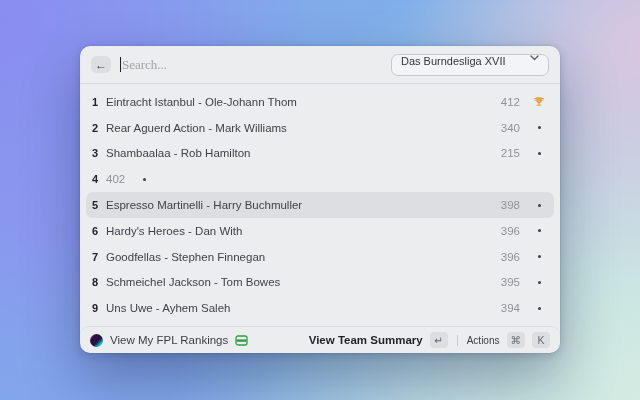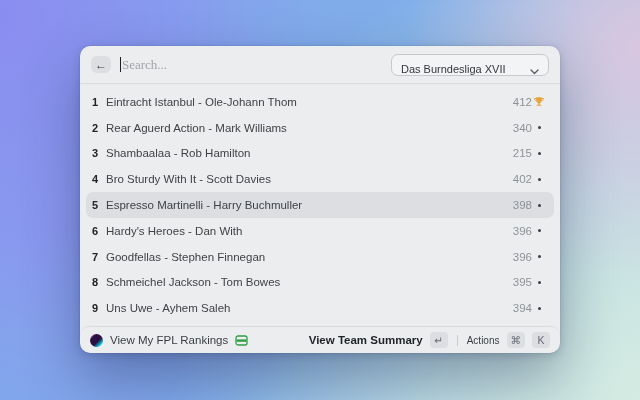--- a/index.html
+++ b/index.html
@@ -26,35 +26,35 @@
   .back-btn {
     width:20px; height:17px; border-radius:6px; background:#dcdee1;
     display:flex; align-items:center; justify-content:center;
     color:#3a3e44; font-size:12px; line-height:1; cursor:pointer; flex:0 0 auto;
   }
   .caret { width:1px; height:15px; background:#1c1e22; margin:0 1px 0 9px; flex:0 0 auto; }
   .search-placeholder { font-size:13px; color:#a0a4ab; flex:1 1 auto;font-family:Liberation Serif, serif; }
   .dropdown {
     width:158px; height:22px; background:#f3f4f6;
     border:1px solid #c6c9cd; border-radius:7px;
-    display:flex; align-items:flex-end; padding:0 9px; cursor:pointer; flex:0 0 auto;
+    display:flex; align-items:flex-start; padding:0 9px; cursor:pointer; flex:0 0 auto;
   }
   .dropdown-value { font-size:11px; color:#33363b; flex:1 1 auto; white-space:nowrap; }
   .chev { color:#5a5e65; flex:0 0 auto; display:flex; }
   .divider { height:1px; background:#d9dbdf; flex:0 0 auto; }
   
   .list { flex:1 1 auto; padding:5px 6px; display:flex; flex-direction:column; }
   .row {
     flex:1 1 0; display:flex; align-items:center; border-radius:7px;
     padding:0 8px 0 6px; cursor:pointer;
   }
   .row.selected { background:#dcdee2; }
   .rank { width:14px; font-size:11px; font-weight:bold; color:#202327; flex:0 0 auto; }
   .title { font-size:11.5px; color:#3f4247; flex:1 1 auto; white-space:nowrap; overflow:hidden; }
-  .points { font-size:11.5px; color:#8e9297; flex:0 0 auto; margin-right:0; }
+  .points { font-size:11.5px; color:#8e9297; flex:0 0 auto; margin-right:12px; }
   .accessory { width:14px; display:flex; align-items:center; justify-content:center; flex:0 0 auto; }
   .dot { width:3px; height:3px; border-radius:50%; background:#3b3f45; }
   
   .footer {
     height:27px; border-top:1px solid #d9dbdf; flex:0 0 auto;
     display:flex; align-items:center; padding:0 10px; gap:7px;border-radius:9px;
   }
   .fpl-icon {
     width:13px; height:13px; border-radius:50%; flex:0 0 auto;
     background:linear-gradient(135deg,#d86ad0 0%,#2a1040 26% 58%,#06c8dc 80%,#7df2c0 100%);
@@ -116,21 +116,20 @@
       <div class="row">
         <span class="rank">3</span>
         <span class="title">Shambaalaa - Rob Hamilton</span>
         <span class="points">215</span>
         <span class="accessory">
           <span class="dot"></span>
         </span>
       </div>
       <div class="row">
         <span class="rank">4</span>
-        <span class="title">Bro Sturdy With It - Scott Davies</span>
         <span class="points">402</span>
         <span class="accessory">
           <span class="dot"></span>
         </span>
       </div>
       <div class="row selected">
         <span class="rank">5</span>
         <span class="title">Espresso Martinelli - Harry Buchmuller</span>
         <span class="points">398</span>
         <span class="accessory">

